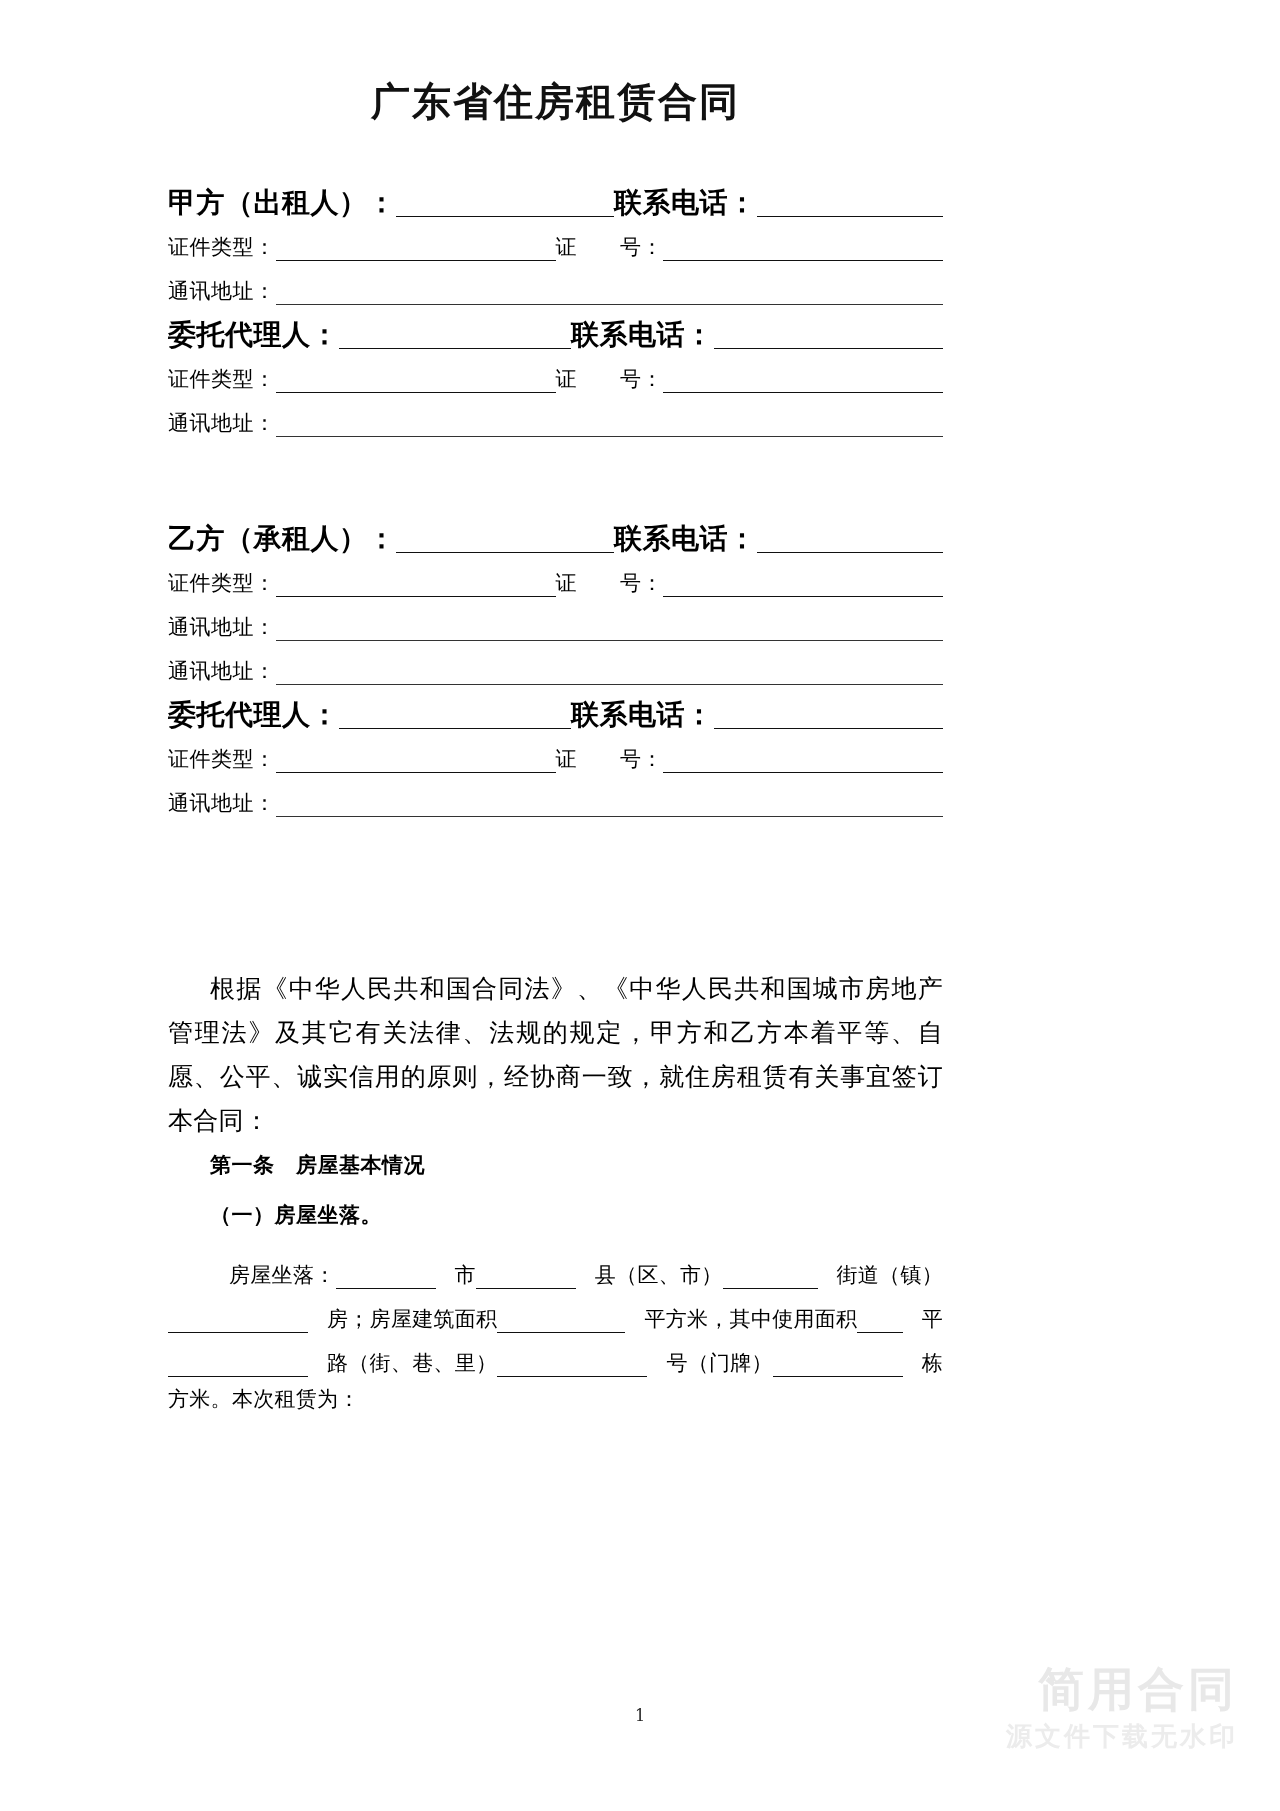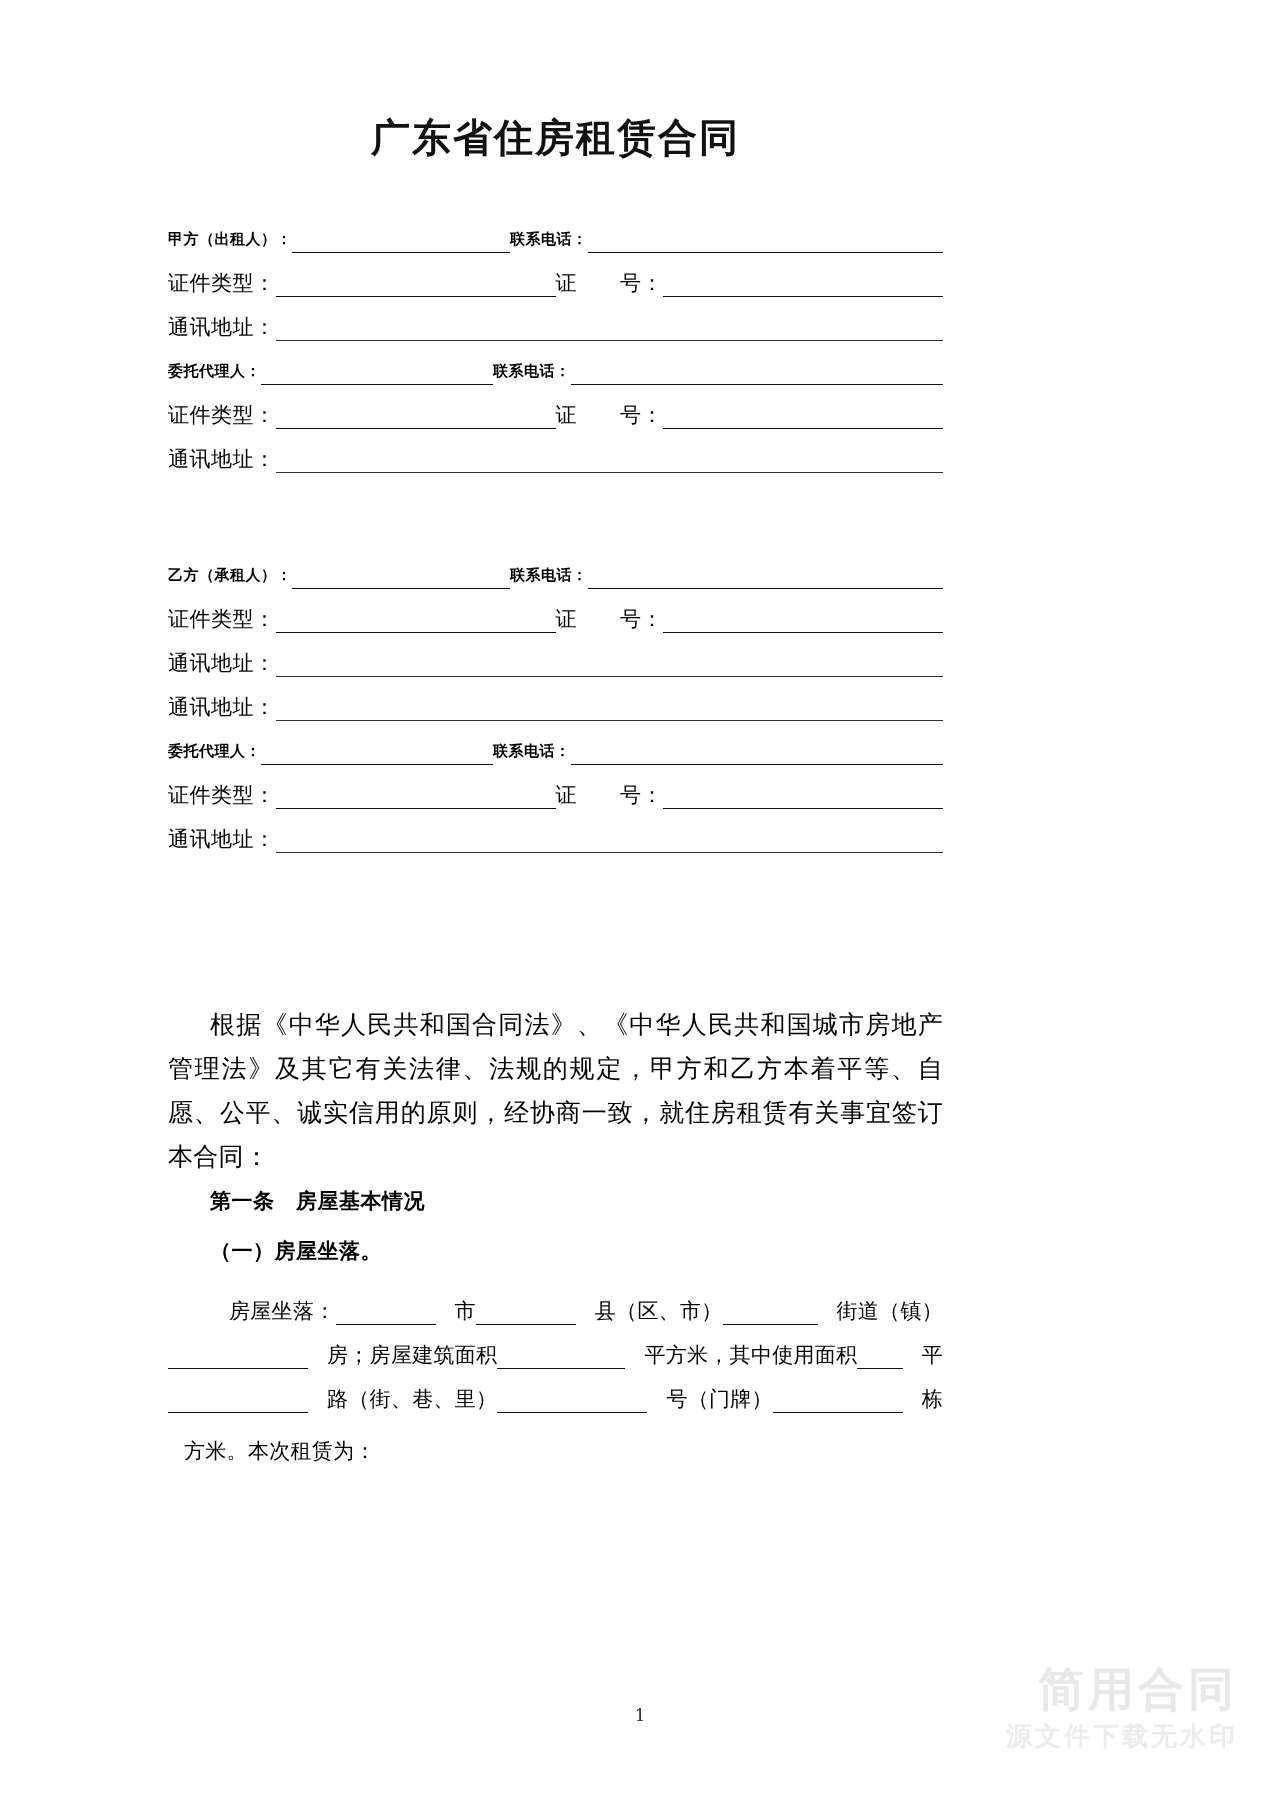--- a/index.html
+++ b/index.html
@@ -32,21 +32,21 @@
   }
 
   
   .doc-title {
     font-family: "DejaVu Sans", "Liberation Sans", sans-serif;
     font-weight: bold;
     font-size: 39px;
     letter-spacing: 2px;
     text-align: center;
     margin: 0;
-    padding-top: 111px;
+    padding-top: 75px;
     padding-bottom: 0;
     color: #111111;
   }
 
   
   .form-block {
     margin-top: 44px;
   }
   .form-row {
     display: flex;
@@ -56,21 +56,21 @@
   }
   .lbl {
     font-size: 21px;
     line-height: 28px;
     letter-spacing: 0.5px;
     flex: 0 0 auto;
   }
   .lbl.bold {
     font-weight: bold;
     font-family: "DejaVu Sans", "Liberation Sans", sans-serif;
-    font-size: 15px;
+    font-size: 28px;
     letter-spacing: 0.5px;
   }
   .blank {
     flex: 1 1 auto;
     border-bottom: 1.6px solid #111111;
     height: 23px;
     min-width: 10px;
   }
   .blank.thin {
     border-bottom: 1.2px solid #333333;
@@ -127,21 +127,21 @@
     margin-left: 19px;
   }
   .addr-row .indent {
     flex: 0 0 42px;
   }
   .addr-row .grow { flex: 1 1 auto; }
 
   .last-line {
     font-size: 21px;
     line-height: 44px;
-    margin: 16px;
+    margin: 0;
     letter-spacing: 0.3px;
   }
 
   
   .watermark {
     position: absolute;
     right: 42px;
     bottom: 58px;
     text-align: right;
     pointer-events: none;

